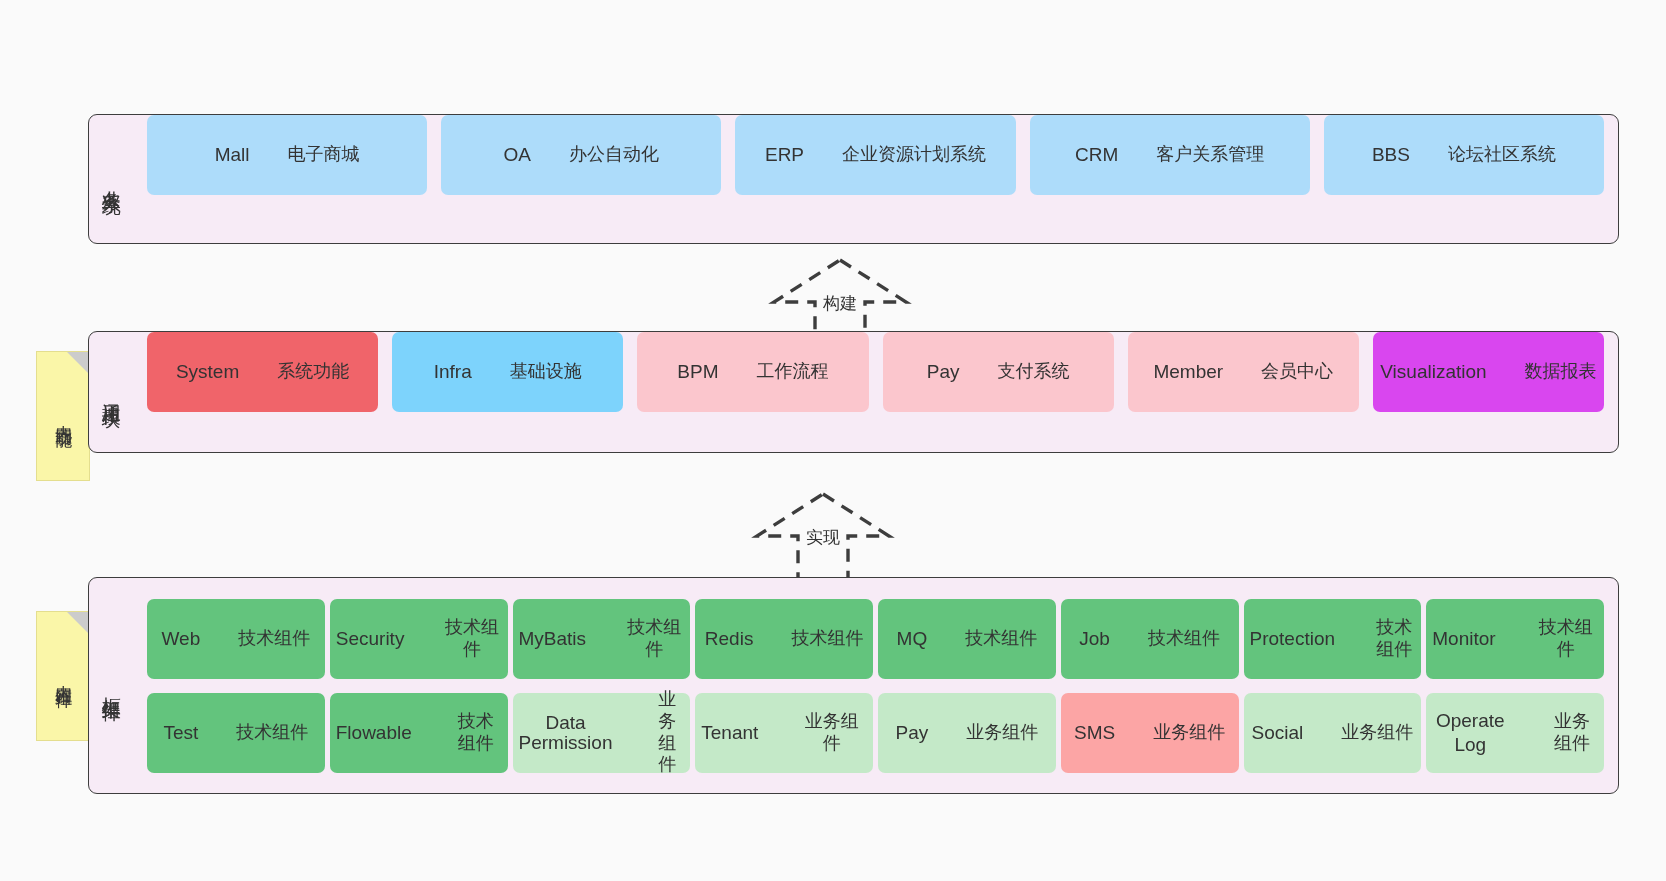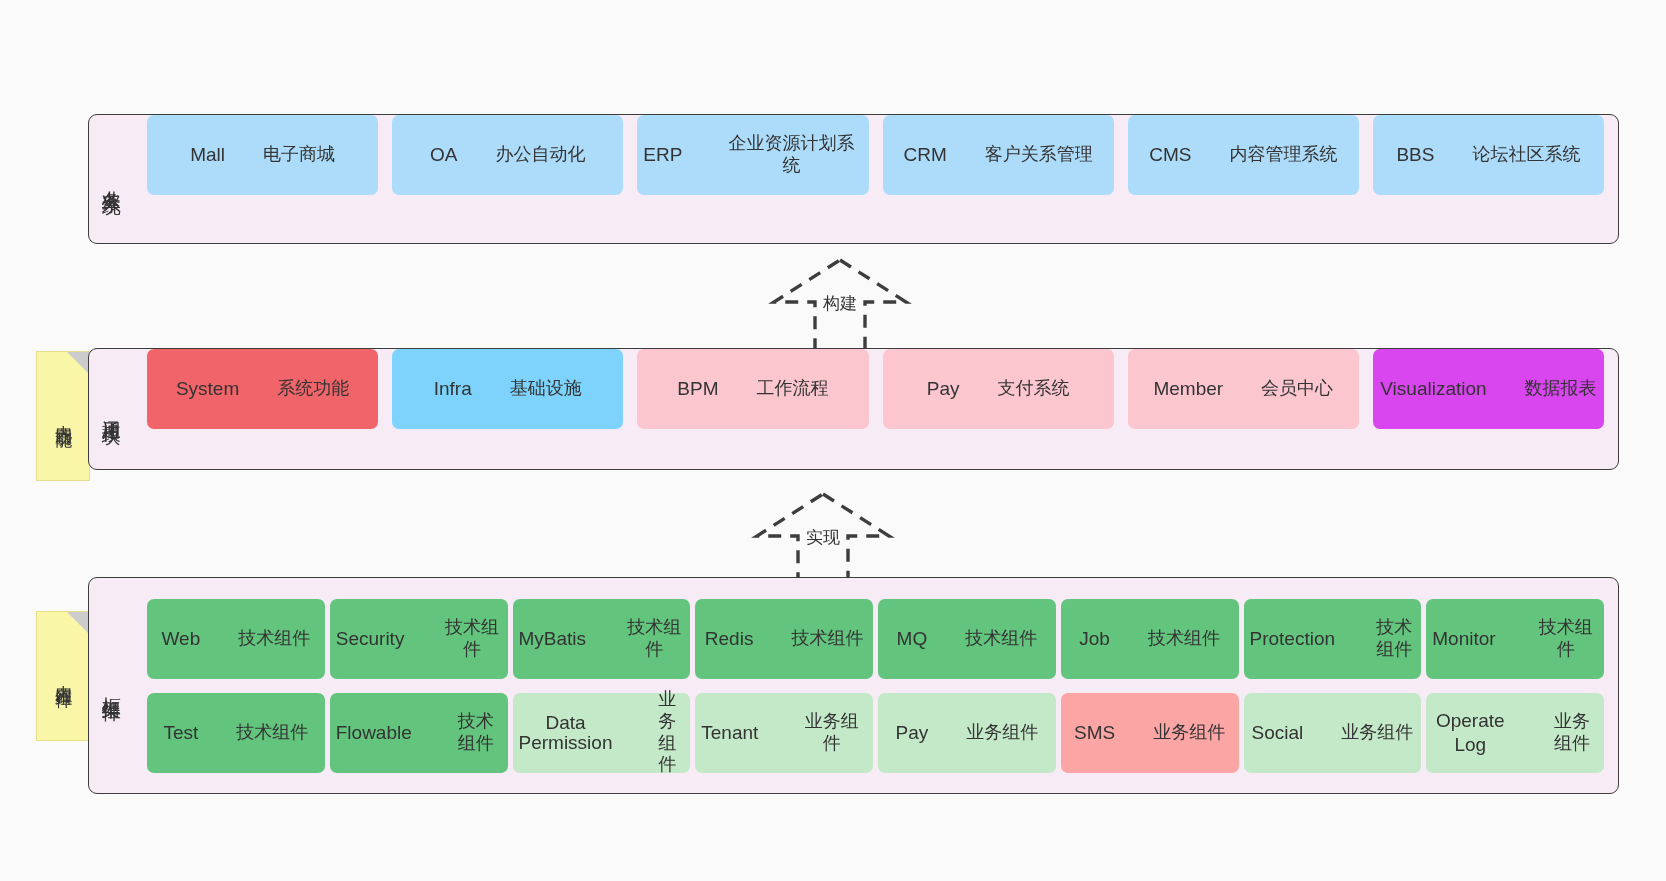--- a/index.html
+++ b/index.html
@@ -82,21 +82,21 @@
   }
   .card .t-en { font-size: 19px; }
   .card .t-cn { font-size: 18px; padding-left: 38px; }
 
   
   #layer-business { left: 88px; top: 114px; width: 1531px; height: 130px; }
   #layer-business .cards { gap: 14px; }
   #layer-business .card { height: 80px; background: #ADDCFA; }
 
   
-  #layer-modules { left: 88px; top: 348px; width: 1531px; height: 122px; }
+  #layer-modules { left: 88px; top: 331px; width: 1531px; height: 122px; }
   #layer-modules .cards { gap: 14px; }
   #layer-modules .card { height: 80px; }
 
   
   #layer-framework { left: 88px; top: 577px; width: 1531px; height: 217px; }
   #layer-framework .card { height: 80px; }
 
   
   .sticky {
     position: absolute;
@@ -166,24 +166,20 @@
       </div>
       <div class="card">
         <span class="t-en">ERP</span>
         <span class="t-cn">企业资源计划系统</span>
       </div>
       <div class="card">
         <span class="t-en">CRM</span>
         <span class="t-cn">客户关系管理</span>
       </div>
       <div class="card">
-        <span class="t-en">CMS</span>
-        <span class="t-cn">内容管理系统</span>
-      </div>
-      <div class="card">
         <span class="t-en">BBS</span>
         <span class="t-cn">论坛社区系统</span>
       </div>
     </div>
   </div>
 
   <div class="uml-arrow" id="arrow-build">
     <svg width="170" height="100" viewBox="0 0 170 100">
       <path d="M85 4 L151 46 L110 46 L110 96 L60 96 L60 46 L19 46 Z" fill="none" stroke="#3D3D3D" stroke-width="3.4" stroke-dasharray="13 9" stroke-linejoin="miter"></path>
     </svg>

